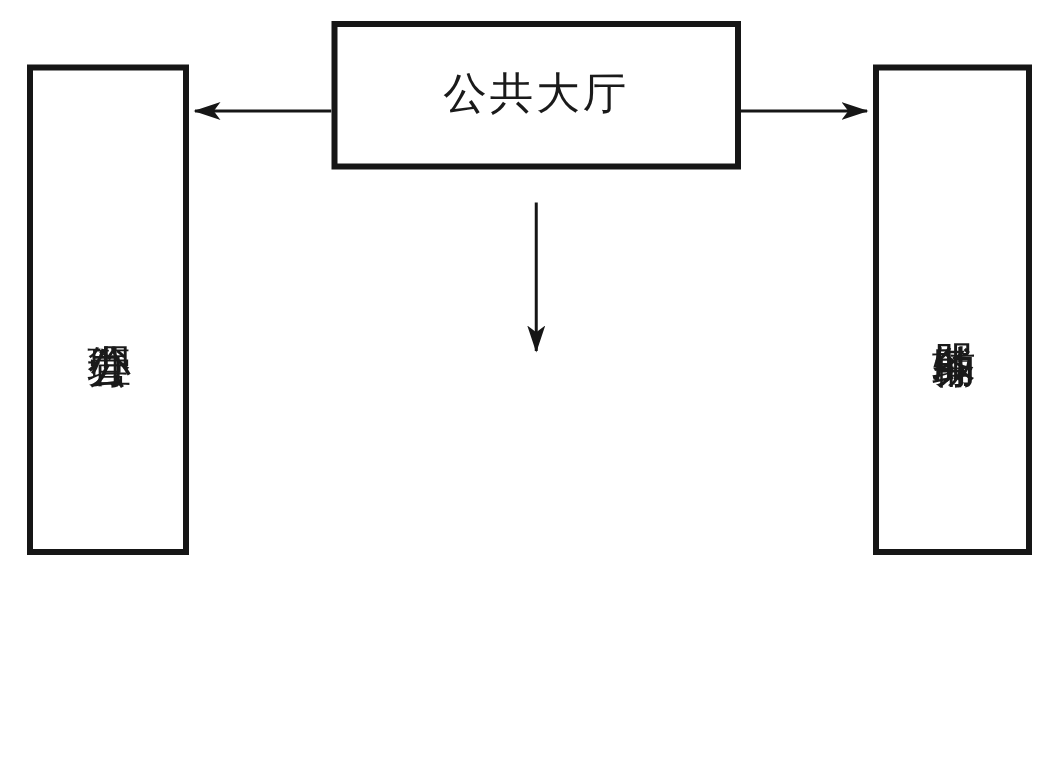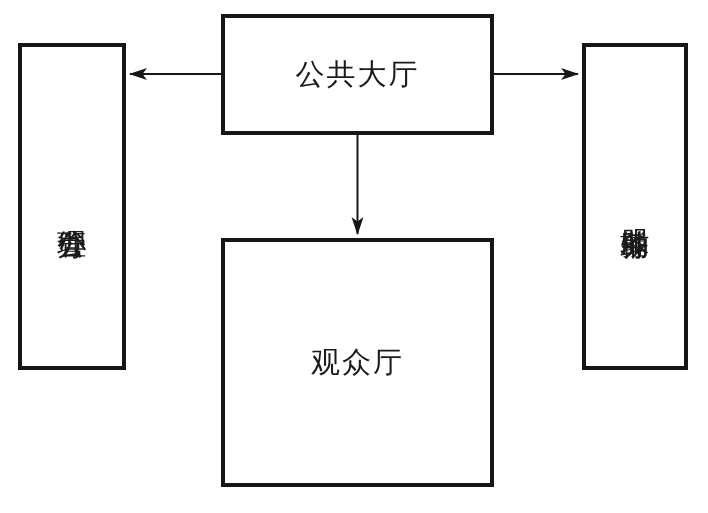--- a/index.html
+++ b/index.html
@@ -39,21 +39,21 @@
     white-space: nowrap;
     line-height: 1;
   }
   .box-label-v {
     font-size: 29px;
     line-height: 1.06;
     writing-mode: vertical-rl;
     text-orientation: upright;
     white-space: nowrap;
   }
-  .box-top    { left: 221px; top: 14px;  width: 273px; height: 121px; }
+  .box-top    { left: 221px; top: 14px;  width: 273px; height: 99px; }
   .box-left   { left: 18px;  top: 43px;  width: 108px; height: 327px; }
   .box-right  { left: 582px; top: 43px;  width: 106px; height: 327px; }
   .box-bottom { left: 221px; top: 238px; width: 273px; height: 249px; }
 </style>
 </head>
 <body>
 
 <div class="canvas">
 
   <svg class="arrow-layer" viewBox="0 0 708 513" xmlns="http://www.w3.org/2000/svg">
@@ -78,17 +78,14 @@
   </div>
 
   <div class="box box-left">
     <span class="box-label-v">办公管理</span>
   </div>
 
   <div class="box box-right">
     <span class="box-label-v">服务辅助</span>
   </div>
 
-  <div class="box box-bottom">
-    <span class="box-label-h">观众厅</span>
-  </div>
 
 </div>
 
 </body></html>

